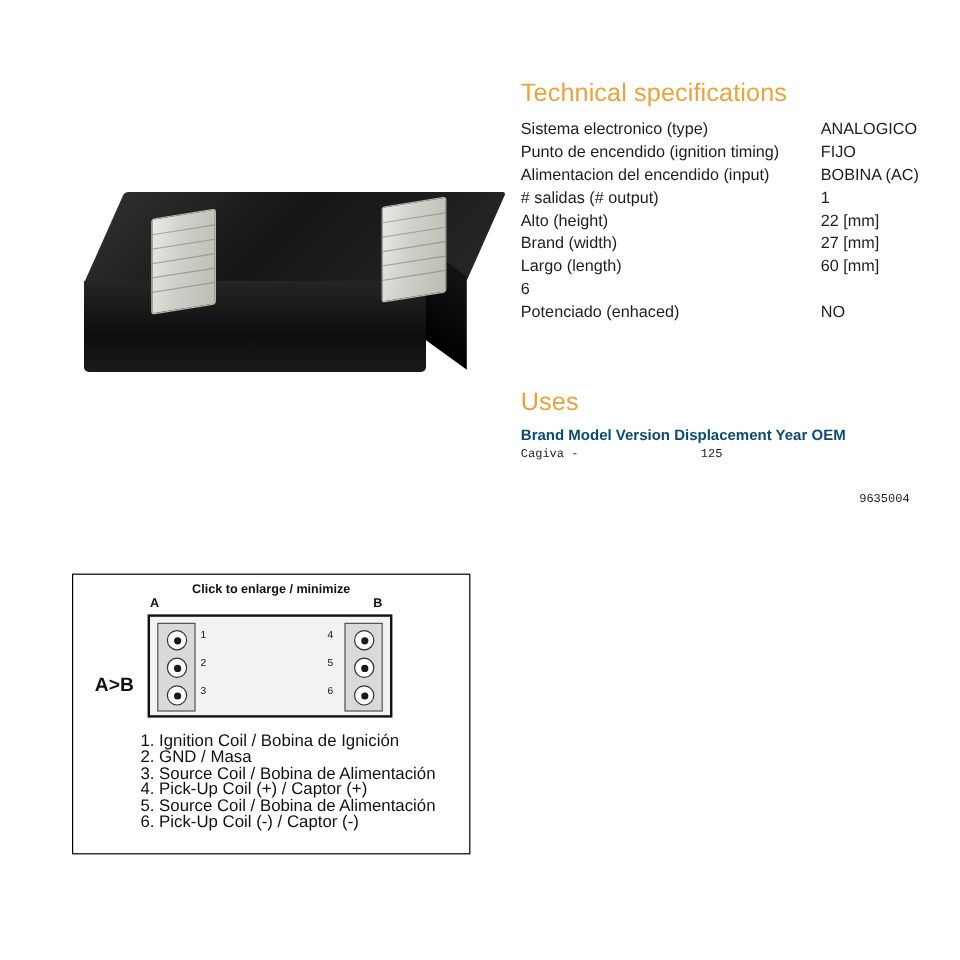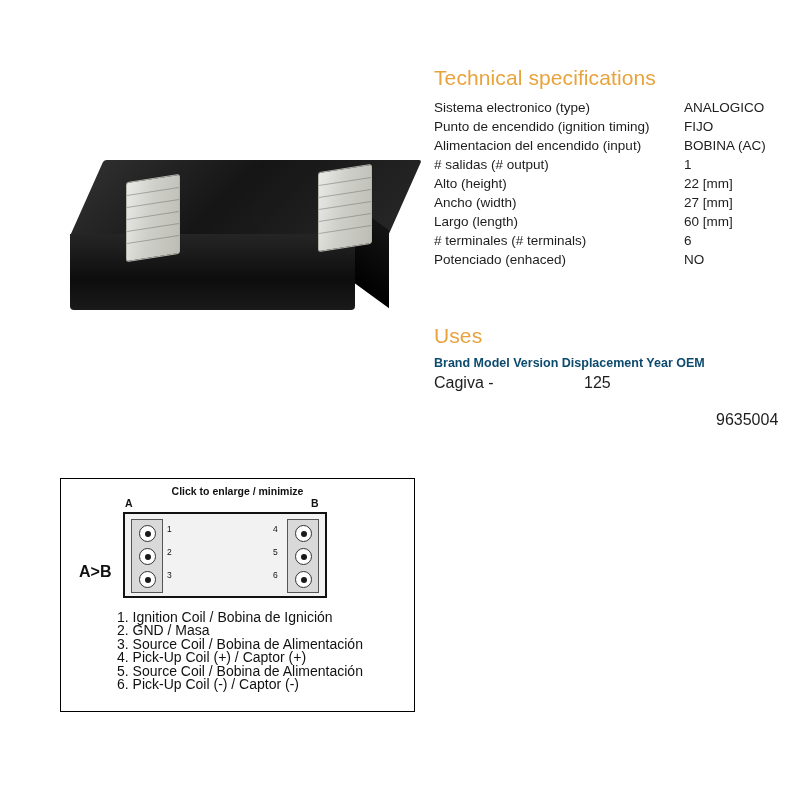--- a/index.html
+++ b/index.html
@@ -127,37 +127,37 @@
   }
   .uses-header {
     font-size: 12.5px;
     font-weight: bold;
     color: #0c4a6e;
     margin-bottom: 4px;
   }
   .uses-row {
     position: relative;
     height: 18px;
-    font-size: 16px;
+    font-size: 10px;
     color: #1d1d1d;
+    font-family: Liberation Mono, monospace;
   }
   .uses-brand { position: absolute; left: 0; }
   .uses-disp { position: absolute; left: 150px; }
   .uses-oem { position: absolute; left: 282px; margin-top: 37px; }
 
   
   #diagram {
     position: absolute;
     left: 60px;
     top: 478px;
     width: 330px;
     height: 232px;
     border: 1px solid #000000;
     background: #ffffff;
-    padding-left: 23px;
   }
   .click-hint {
     position: absolute;
     left: 0;
     right: 0;
     top: 6px;
     text-align: center;
     font-size: 10.5px;
     font-weight: bold;
     color: #111;
@@ -284,29 +284,28 @@
   </div>
   <div class="spec-row">
     <div class="spec-label"># salidas (# output)</div>
     <div class="spec-value">1</div>
   </div>
   <div class="spec-row">
     <div class="spec-label">Alto (height)</div>
     <div class="spec-value">22 [mm]</div>
   </div>
   <div class="spec-row">
-    <div class="spec-label">Ancho (width)</div>
+    <div class="spec-label">Brand (width)</div>
     <div class="spec-value">27 [mm]</div>
   </div>
   <div class="spec-row">
     <div class="spec-label">Largo (length)</div>
     <div class="spec-value">60 [mm]</div>
   </div>
   <div class="spec-row">
-    <div class="spec-label"># terminales (# terminals)</div>
     <div class="spec-value">6</div>
   </div>
   <div class="spec-row">
     <div class="spec-label">Potenciado (enhaced)</div>
     <div class="spec-value">NO</div>
   </div>
 </div>
 
 <div id="uses-panel">
   <div class="section-title">Uses</div>

